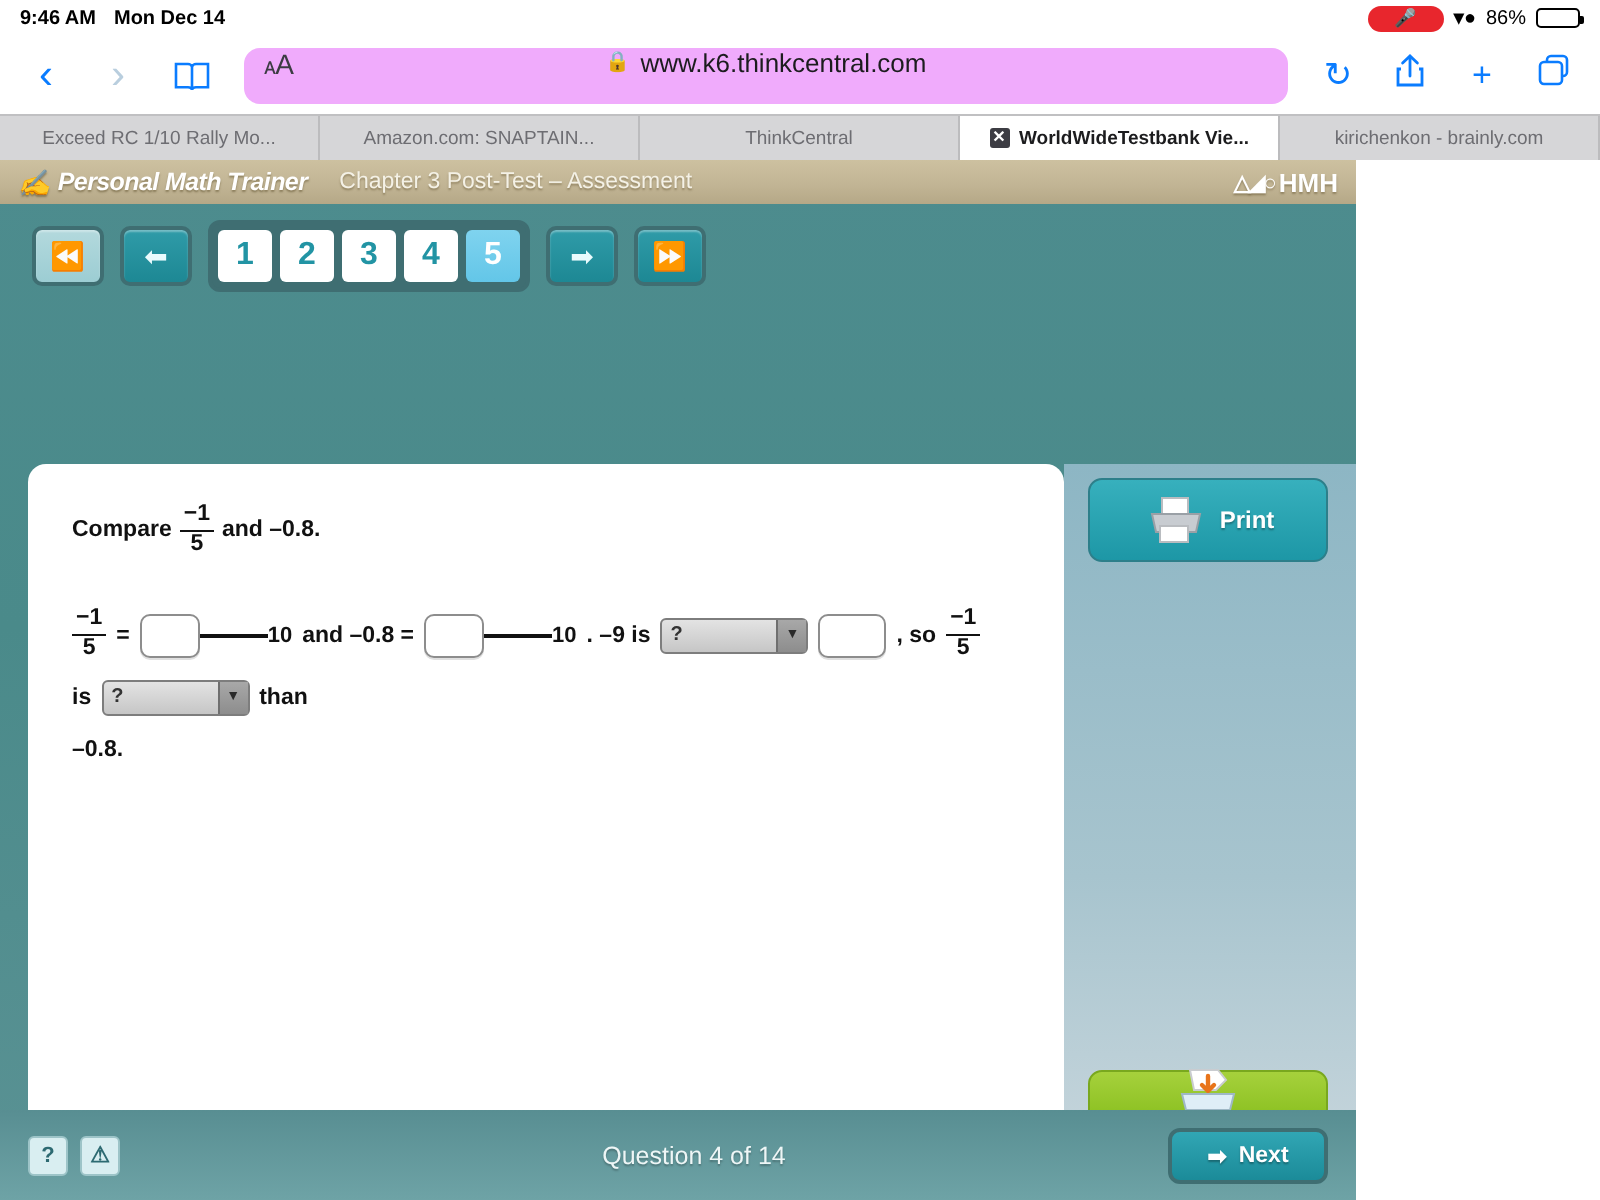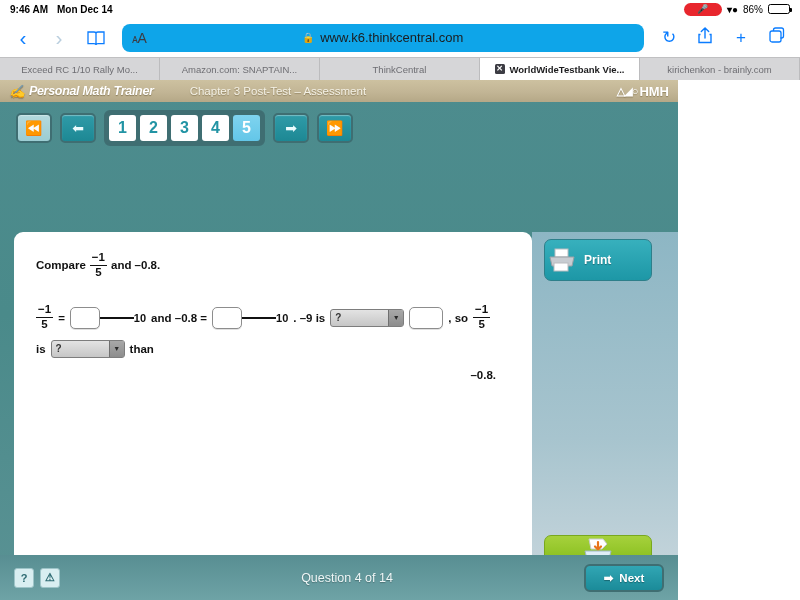--- a/index.html
+++ b/index.html
@@ -45,22 +45,22 @@
     display: flex; align-items: center;
     padding: 0 12px; gap: 14px;
   }
   .nav-btn {
     color: #0a7cff; font-size: 21px; line-height: 1;
     width: 22px; text-align: center;
   }
   .nav-btn.disabled { color: #b9cede; }
   .book-icon { color:#0a7cff; width: 24px; display:flex; justify-content:center; }
   .url-field {
-    flex: 1; height: 28px; background: #0ea5e9;
-    border-radius: 8px; display: flex; align-items: center;
+    flex: 1; height: 28px; background: #f0abfc;
+    border-radius: 8px; display: flex; 
     position: relative; padding: 0 10px;
   }
   .aa-label { font-size: 12px; color: #3c3c43; letter-spacing:-0.4px;}
   .aa-label .big { font-size: 14px; }
   .url-center {
     position: absolute; left: 0; right: 0;
     display: flex; align-items: center; justify-content: center; gap: 5px;
   }
   .lock-glyph { font-size: 10px; color: #1c1c1e; }
   .url-text { font-size: 13px; color: #1c1c1e; }
@@ -96,21 +96,21 @@
     display: flex; align-items: center; padding: 0 9px;
   }
   .pmt-logo {
     display:flex; align-items:center; gap:4px;
     font-size: 12.5px; font-weight: bold; font-style: italic;
     color: #ffffff; letter-spacing: -0.3px;
     text-shadow: 0 1px 1px rgba(90,75,40,.5);
   }
   .pmt-mark { font-size: 13px; }
   .header-title {
-    margin-left: 36px; font-size: 11.5px; color: #f4f1e6;
+    margin-left: 16px; font-size: 11.5px; color: #f4f1e6;
     text-shadow: 0 1px 1px rgba(90,75,40,.45);
   }
   .hmh-logo {
     margin-left: auto; display: flex; align-items: center; gap: 2px;
     color: #ffffff; font-size: 13px; font-weight: bold;
     text-shadow: 0 1px 1px rgba(90,75,40,.45);
   }
   .hmh-shapes { font-size: 11px; letter-spacing: -1px; }
 
   
@@ -140,21 +140,21 @@
     background: linear-gradient(180deg,#7fd3ef 0%, #63c6e8 100%);
     color: #ffffff;
   }
 
   
   .q-card {
     position: absolute; left: 14px; top: 152px;
     width: 518px; height: 375px;
     background: #ffffff; border-radius: 9px;
   }
-  .q-inner { padding: 20px 22px; color: #111; text-align: right; }
+  .q-inner { padding: 20px 22px; color: #111; }
   .q-prompt, .q-instruct {
     font-size: 11.5px; font-weight: bold;
     display: flex; align-items: center; gap: 4px;
   }
   .q-instruct { margin-top: 24px; }
 
   .frac {
     display: inline-flex; flex-direction: column; align-items: center;
     vertical-align: middle; line-height: 1;
   }
@@ -202,22 +202,22 @@
   }
   .tail-line { width:100%; font-size: 11.5px; font-weight:bold; margin-top: 2px; }
 
   
   .sidebar {
     position: absolute; left: 532px; top: 152px;
     width: 146px; height: 375px;
     background: linear-gradient(180deg,#8db6c4 0%, #a7c4ce 55%, #cdd9df 100%);
   }
   .side-btn {
-    position: absolute; left: 12px; width: 108px;
-    display: flex; align-items: center; 
+    position: absolute; left: 12px; width: 120px;
+    display: flex; align-items: center; justify-content: center;
     border-radius: 7px; gap: 5px;
     font-size: 12px; font-weight: bold; color: #ffffff;
   }
   .btn-print {
     top: 7px; height: 42px;
     background: linear-gradient(180deg,#37b0bd 0%, #1d97a6 100%);
     border:1px solid #2d7f8a;
     text-shadow: 0 1px 1px rgba(0,0,0,.3);
   }
   .btn-green {

